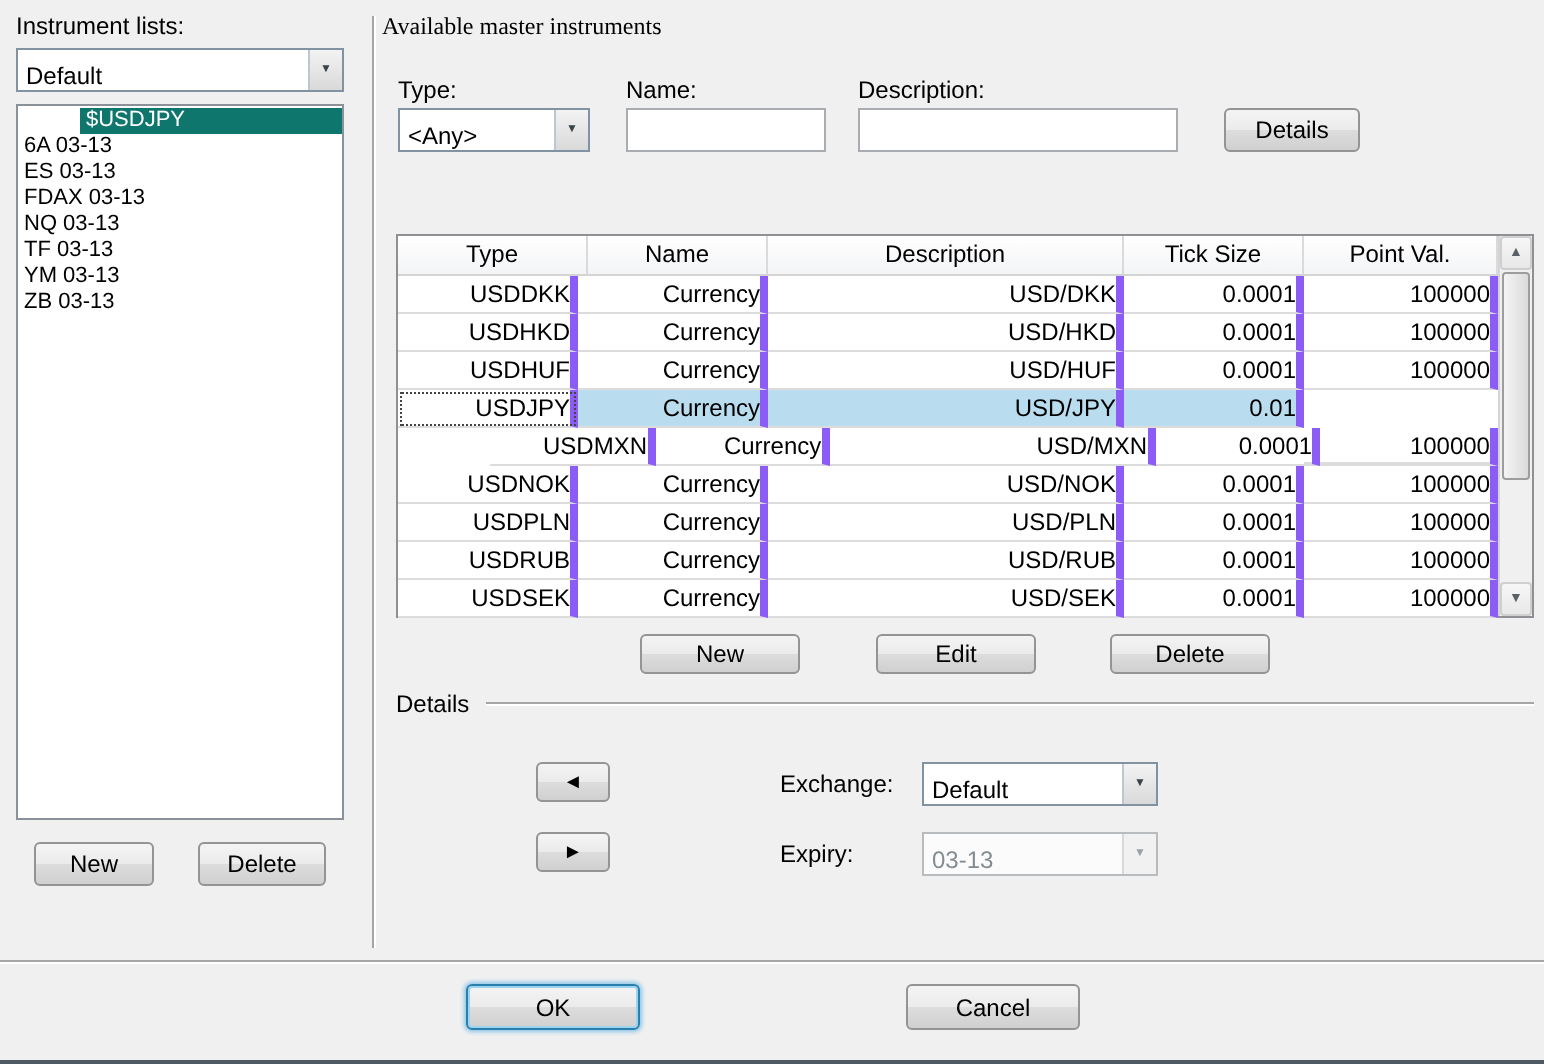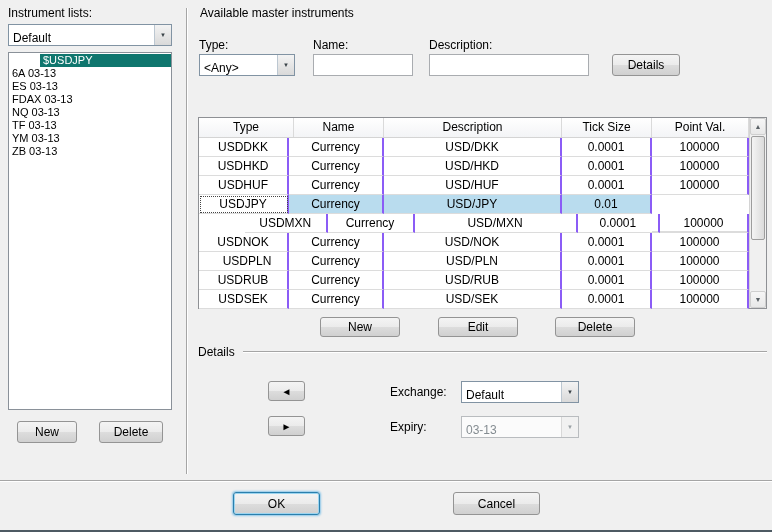--- a/index.html
+++ b/index.html
@@ -83,22 +83,22 @@
     background:linear-gradient(to bottom,#ffffff,#f3f4f6);
     border-bottom:1px solid #d4d4d4;
   }
   .hcell {
     box-sizing:border-box; border-right:1px solid #dadada;
     text-align:center; line-height:18px; font-size:12px; overflow:hidden;
   }
   .grid-rows { margin-right:17px; }
   .grow { display:flex; height:19px; }
   .gcell {
-    box-sizing:border-box; border-right:2px solid #8b5cf6; border-bottom:1px solid #dcdcdc;
-    text-align:center; line-height:18px; font-size:12px; overflow:hidden; white-space:nowrap;
+    box-sizing:border-box; border-right:4px solid #8b5cf6; border-bottom:1px solid #dcdcdc;
+    text-align:right; line-height:18px; font-size:12px; overflow:hidden; white-space:nowrap;
   }
   .grow.sel .gcell { background:#b9dcee; }
   .grow.sel .gcell.focuscell { background:#fff; outline:1px dotted #444; outline-offset:-2px; }
 
   
   .vscroll {
     position:absolute; top:0; right:0; bottom:0; width:17px;
     background:#f0f0f0; border-left:1px solid #d4d4d4; box-sizing:border-box;
   }
   .sbtn {
@@ -139,21 +139,21 @@
       <div class="list-item">TF 03-13</div>
       <div class="list-item">YM 03-13</div>
       <div class="list-item">ZB 03-13</div>
     </div>
 
   <button class="btn" style="left:17px; top:421px; width:60px; height:22px;">New</button>
   <button class="btn" style="left:99px; top:421px; width:64px; height:22px;">Delete</button>
 
   <div class="sep-v"></div>
 
-  <div class="lbl" style="left:200px; top:6px;">Available master instruments</div>
+  <div class="lbl" style="left:191px; top:6px;font-family:Liberation Serif, serif;">Available master instruments</div>
 
   <div class="lbl" style="left:199px; top:38px;">Type:</div>
   <div class="lbl" style="left:313px; top:38px;">Name:</div>
   <div class="lbl" style="left:429px; top:38px;">Description:</div>
 
   <div class="combo" style="left:199px; top:54px; width:96px;">
     <span class="val">&lt;Any&gt;</span>
     <span class="dd">▼</span>
   </div>
 

